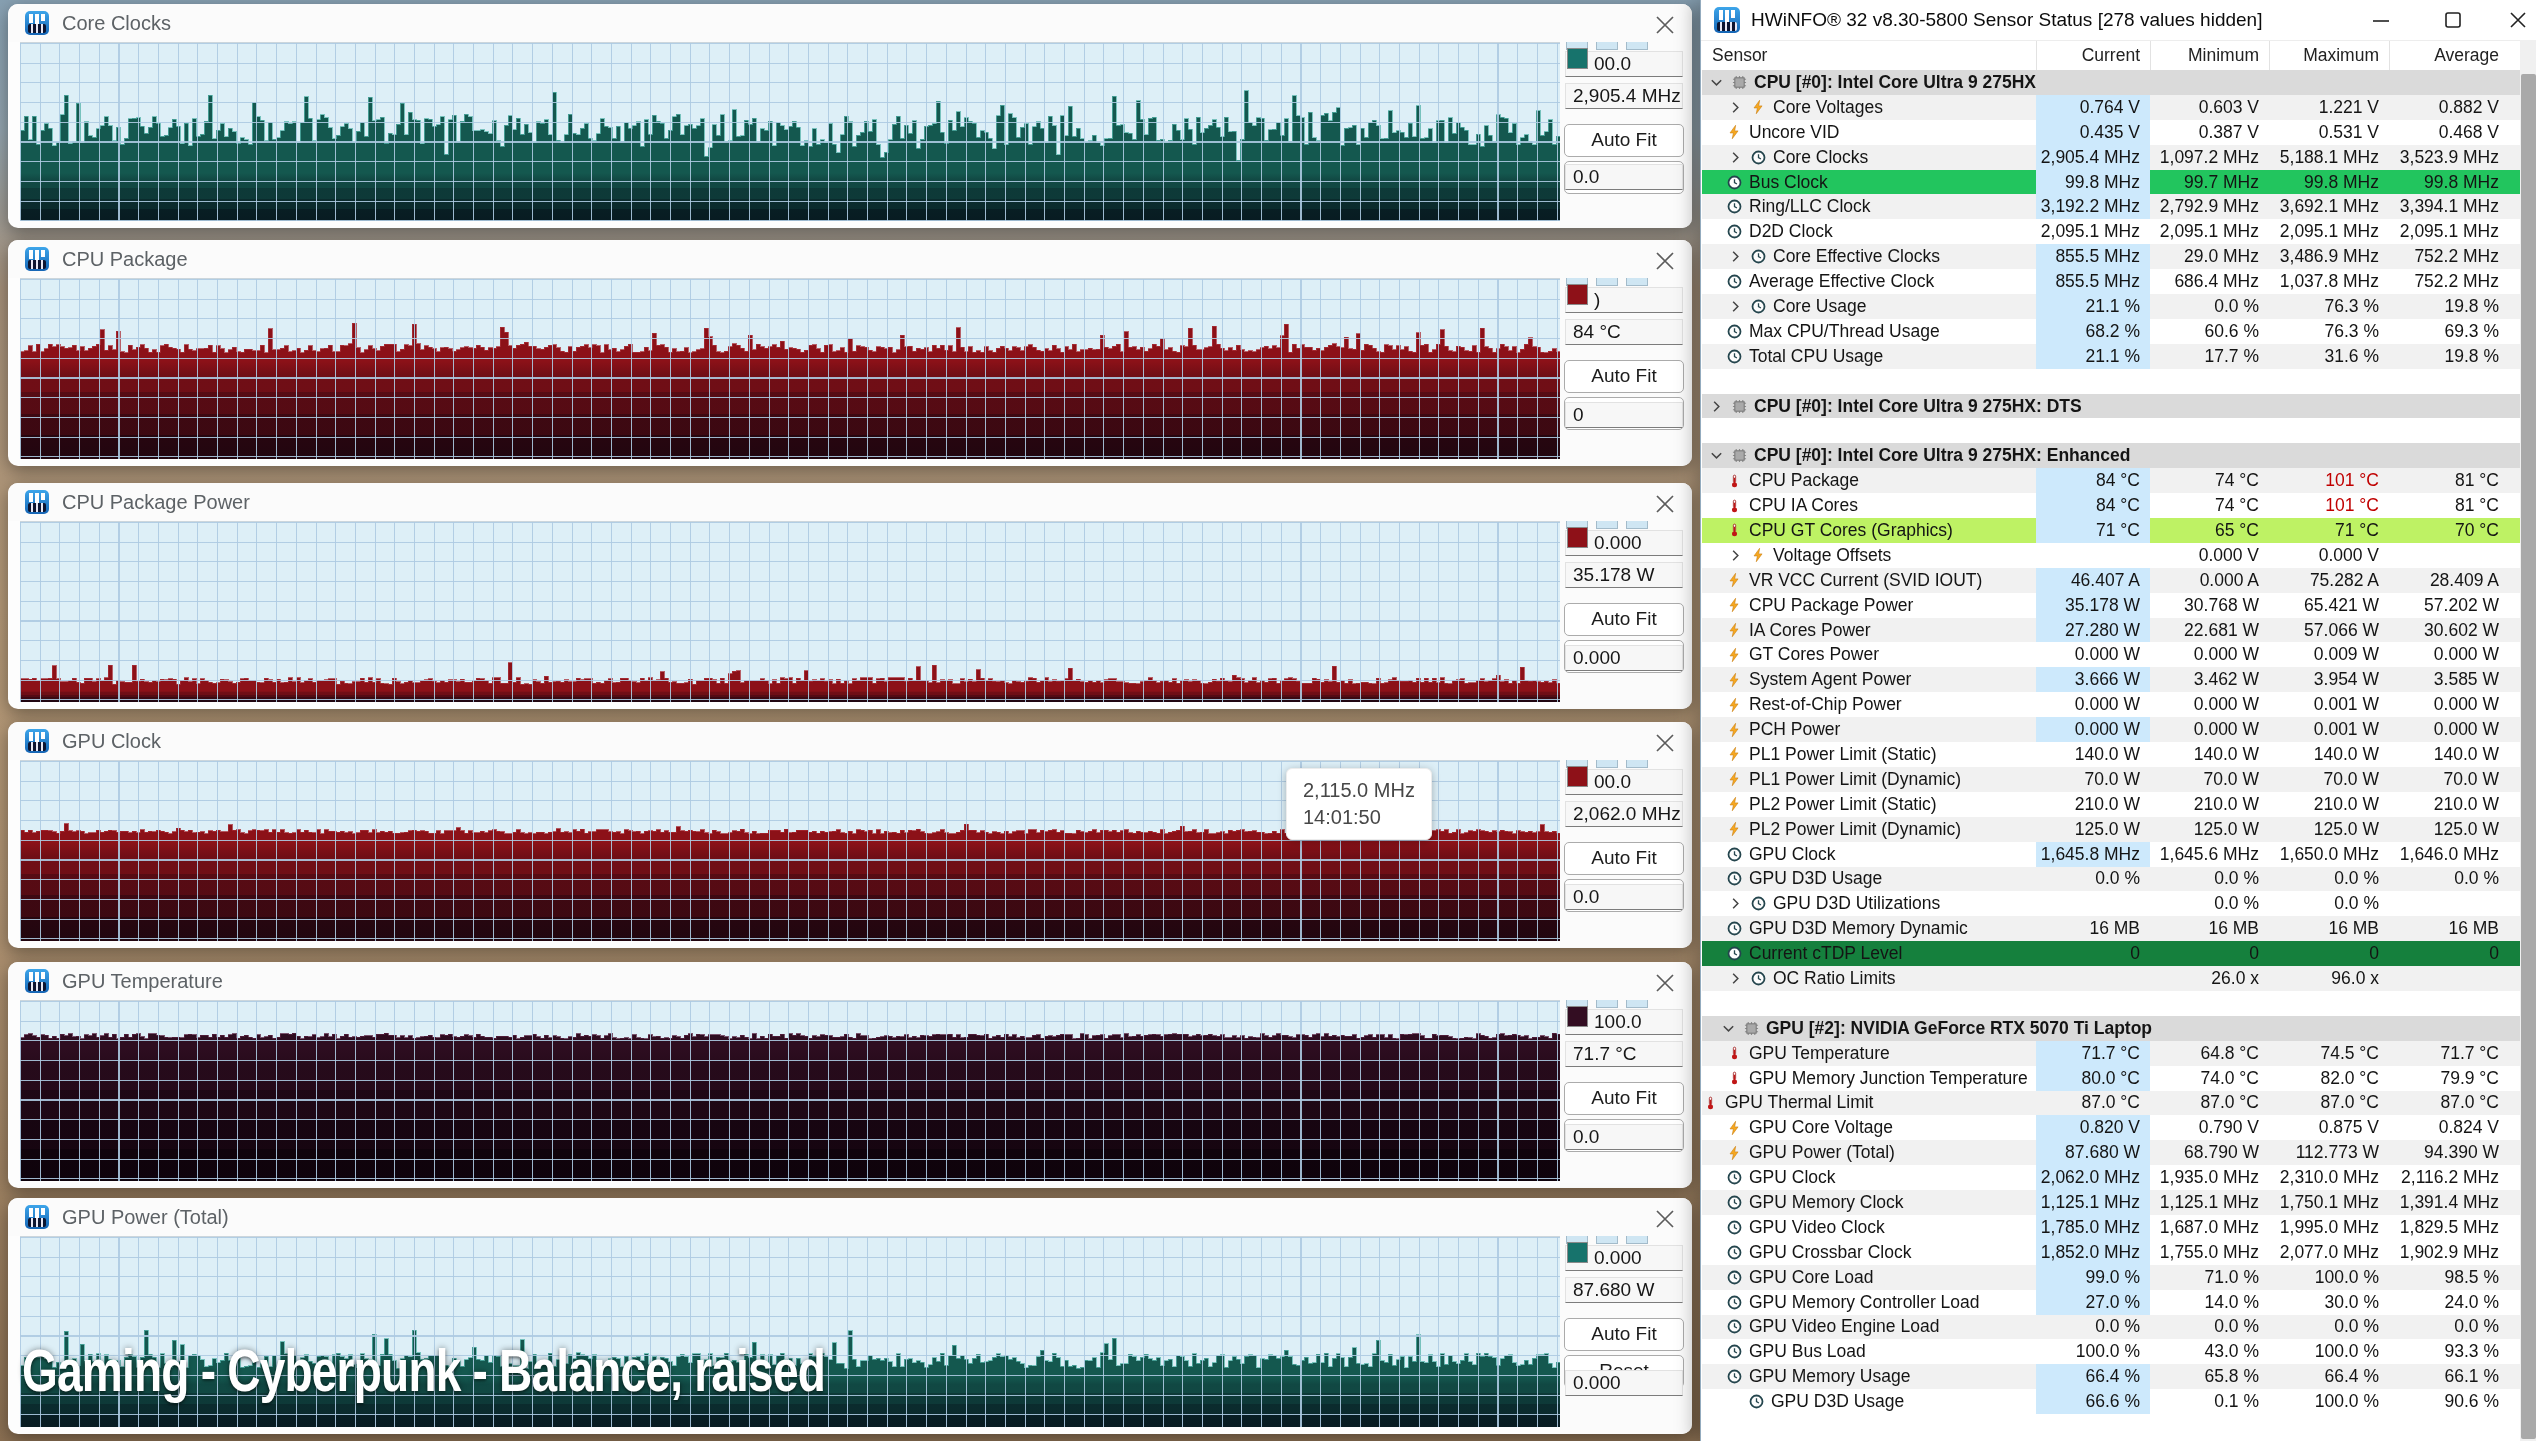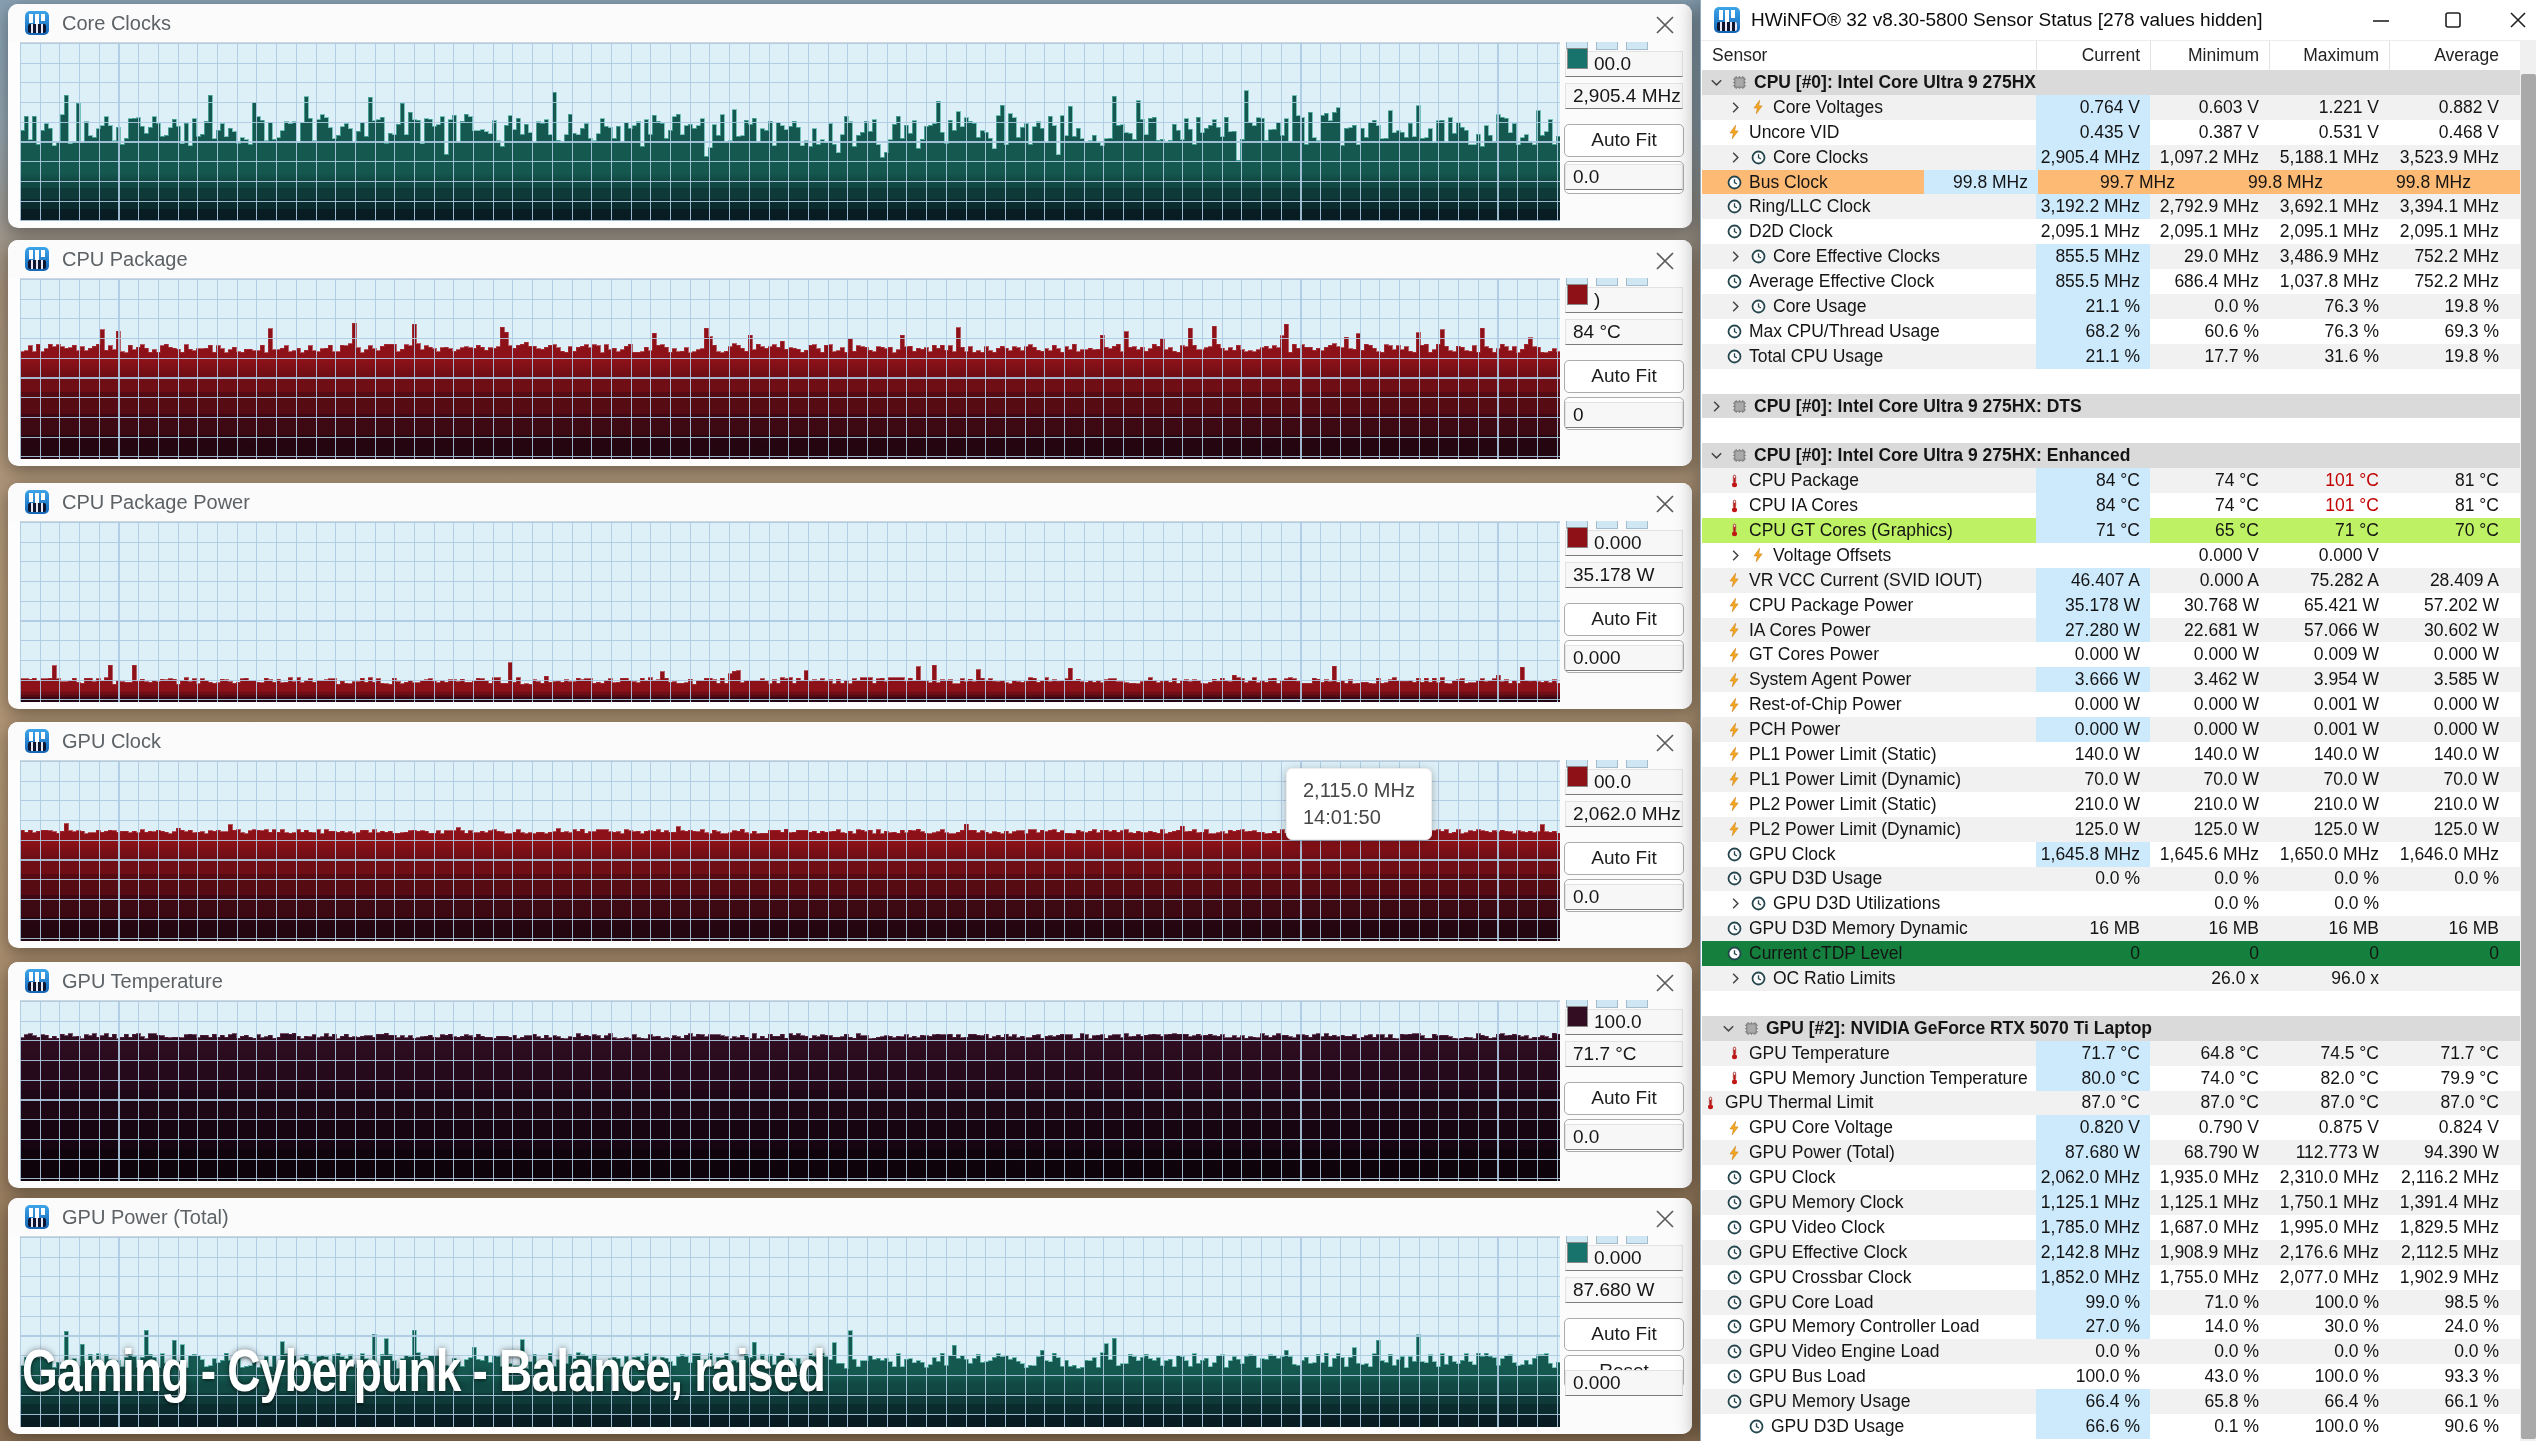--- a/index.html
+++ b/index.html
@@ -370,21 +370,21 @@
             </svg>
           </span>
           <span>Core Clocks</span>
         </span>
     <span class="vv c hl">2,905.4 MHz</span>
     <span class="vv m1">1,097.2 MHz</span>
     <span class="vv m2">5,188.1 MHz</span>
     <span class="vv a">3,523.9 MHz</span>
     <span class="sp"></span>
       </div>
-      <div class="sr" style="background: #fdba74; gap: 28px;">
+      <div class="sr" style="background: #22c55e;">
         <span class="sc" style="padding-left:24px">
           <span class="icn">
             <svg viewBox="0 0 16 16" width="15" height="15">
               <circle cx="8" cy="8" r="6.4" fill="#fdfdfd" stroke="#24454d" stroke-width="1.9"></circle>
               <path d="M8 4.4V8.2l2.6 1.4" stroke="#24454d" stroke-width="1.4" fill="none"></path>
             </svg>
           </span>
           <span>Bus Clock</span>
         </span>
     <span class="vv c hl">99.8 MHz</span>
@@ -1030,36 +1030,20 @@
             </svg>
           </span>
           <span>GPU Video Clock</span>
         </span>
     <span class="vv c hl">1,785.0 MHz</span>
     <span class="vv m1">1,687.0 MHz</span>
     <span class="vv m2">1,995.0 MHz</span>
     <span class="vv a">1,829.5 MHz</span>
     <span class="sp"></span>
       </div>
-      <div class="sr" style="background: rgb(241, 241, 241);">
-        <span class="sc" style="padding-left:24px">
-          <span class="icn">
-            <svg viewBox="0 0 16 16" width="15" height="15">
-              <circle cx="8" cy="8" r="6.4" fill="#fdfdfd" stroke="#24454d" stroke-width="1.9"></circle>
-              <path d="M8 4.4V8.2l2.6 1.4" stroke="#24454d" stroke-width="1.4" fill="none"></path>
-            </svg>
-          </span>
-          <span>GPU Effective Clock</span>
-        </span>
-    <span class="vv c hl">2,142.8 MHz</span>
-    <span class="vv m1">1,908.9 MHz</span>
-    <span class="vv m2">2,176.6 MHz</span>
-    <span class="vv a">2,112.5 MHz</span>
-    <span class="sp"></span>
-      </div>
       <div class="sr" style="background: rgb(255, 255, 255);">
         <span class="sc" style="padding-left:24px">
           <span class="icn">
             <svg viewBox="0 0 16 16" width="15" height="15">
               <circle cx="8" cy="8" r="6.4" fill="#fdfdfd" stroke="#24454d" stroke-width="1.9"></circle>
               <path d="M8 4.4V8.2l2.6 1.4" stroke="#24454d" stroke-width="1.4" fill="none"></path>
             </svg>
           </span>
           <span>GPU Crossbar Clock</span>
         </span>

